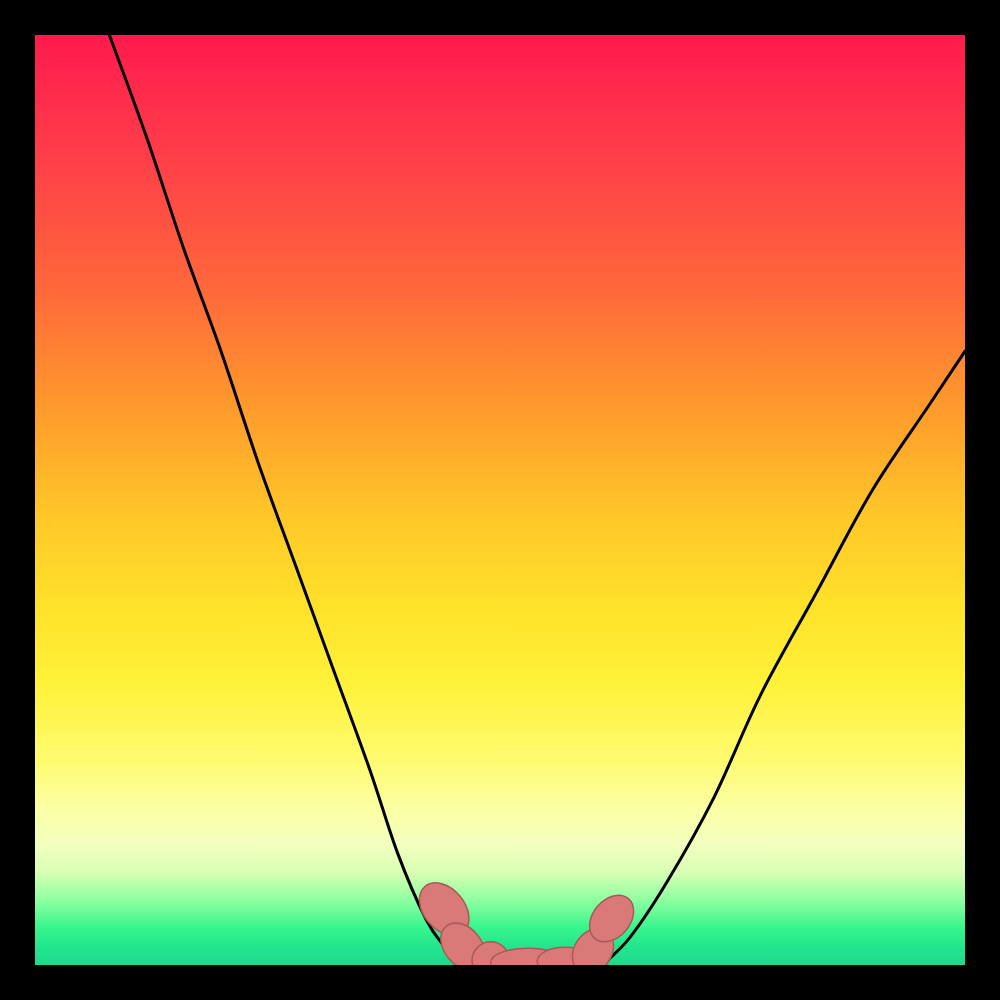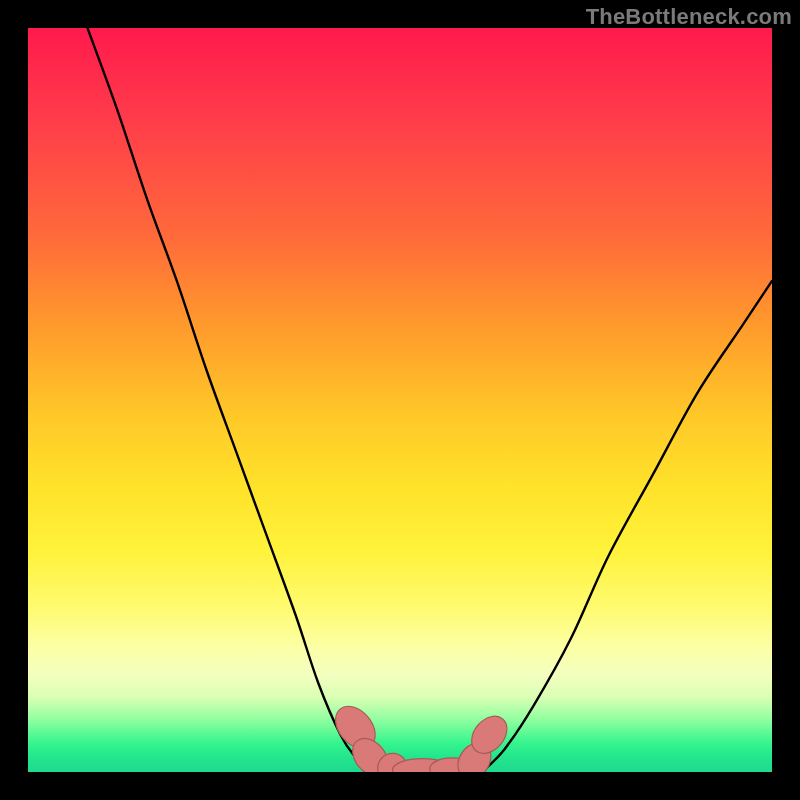--- a/index.html
+++ b/index.html
@@ -80,14 +80,13 @@
           <ellipse cx="327.36" cy="699.36" rx="16.368000000000002" ry="23.808" class="marker" transform="rotate(-40 327.36 699.36)"></ellipse>
           <ellipse cx="342.24" cy="729.12" rx="14.88" ry="20.831999999999997" class="marker" transform="rotate(-40 342.24 729.12)"></ellipse>
           <ellipse cx="364.56" cy="740.28" rx="14.88" ry="14.88" class="marker" transform="rotate(0 364.56 740.28)"></ellipse>
           <ellipse cx="394.32" cy="741.768" rx="29.76" ry="11.16" class="marker" transform="rotate(0 394.32 741.768)"></ellipse>
           <ellipse cx="424.08" cy="741.024" rx="22.32" ry="11.16" class="marker" transform="rotate(0 424.08 741.024)"></ellipse>
           <ellipse cx="446.4" cy="732.84" rx="14.88" ry="19.344" class="marker" transform="rotate(35 446.4 732.84)"></ellipse>
           <ellipse cx="461.28" cy="706.8" rx="14.88" ry="20.831999999999997" class="marker" transform="rotate(40 461.28 706.8)"></ellipse>
         </g>
     </svg>
   </div>
-  <div class="watermark">TheBottleneck.com</div>
 </div>
 
 </body></html>

